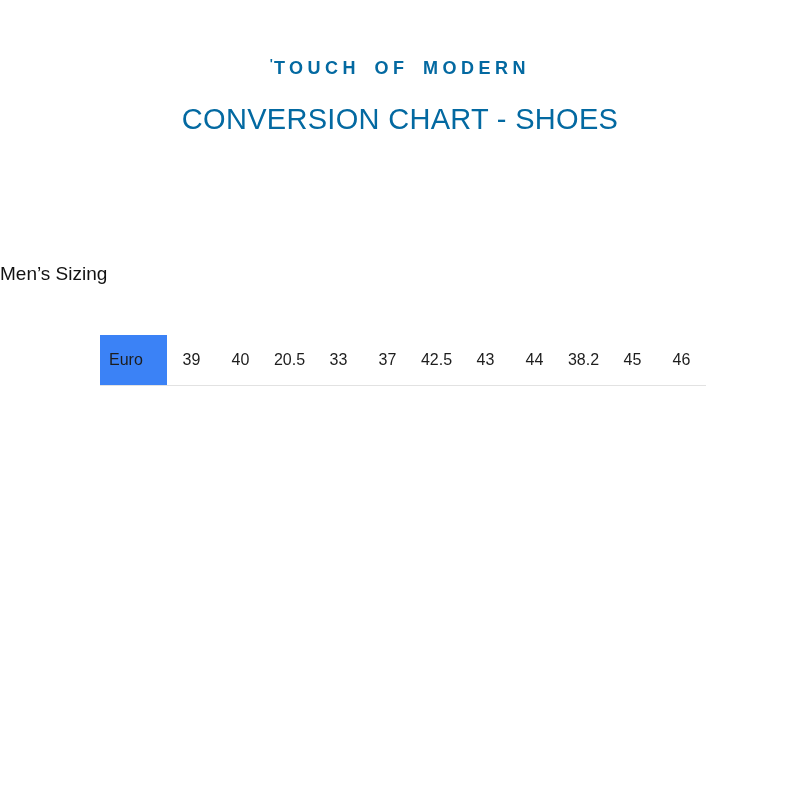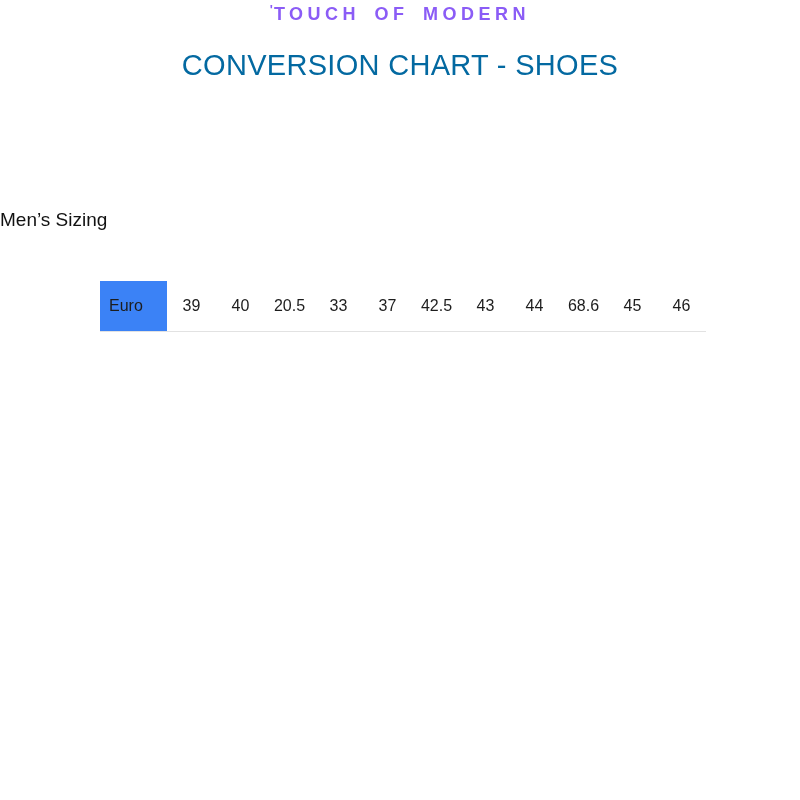--- a/index.html
+++ b/index.html
@@ -7,27 +7,28 @@
     padding: 0;
     width: 800px;
     height: 800px;
     background: #ffffff;
     font-family: "Liberation Sans", sans-serif;
     color: #1d1d1d;
     overflow: hidden;
   }
 
   .logo {
+    margin-top: 54px;
     text-align: center;
     font-size: 18px;
     line-height: 19px;
     font-weight: 700;
     letter-spacing: 4.5px;
     word-spacing: 5px;
-    color: #8b5cf6;
+    color: #0369a1;
     white-space: nowrap;
   }
   .logo-mark {
     font-size: 13px;
     vertical-align: 6px;
     letter-spacing: 0;
     margin-right: 1px;
   }
 
   .page-title {
@@ -100,18 +101,18 @@
     <tr class="row-euro">
       <th>Euro</th>
       <td>39</td>
       <td>40</td>
       <td>20.5</td>
       <td>33</td>
       <td>37</td>
       <td>42.5</td>
       <td>43</td>
       <td>44</td>
-      <td>68.6</td>
+      <td>38.2</td>
       <td>45</td>
       <td>46</td>
     </tr>
   </tbody>
 </table>
 
 </body></html>

